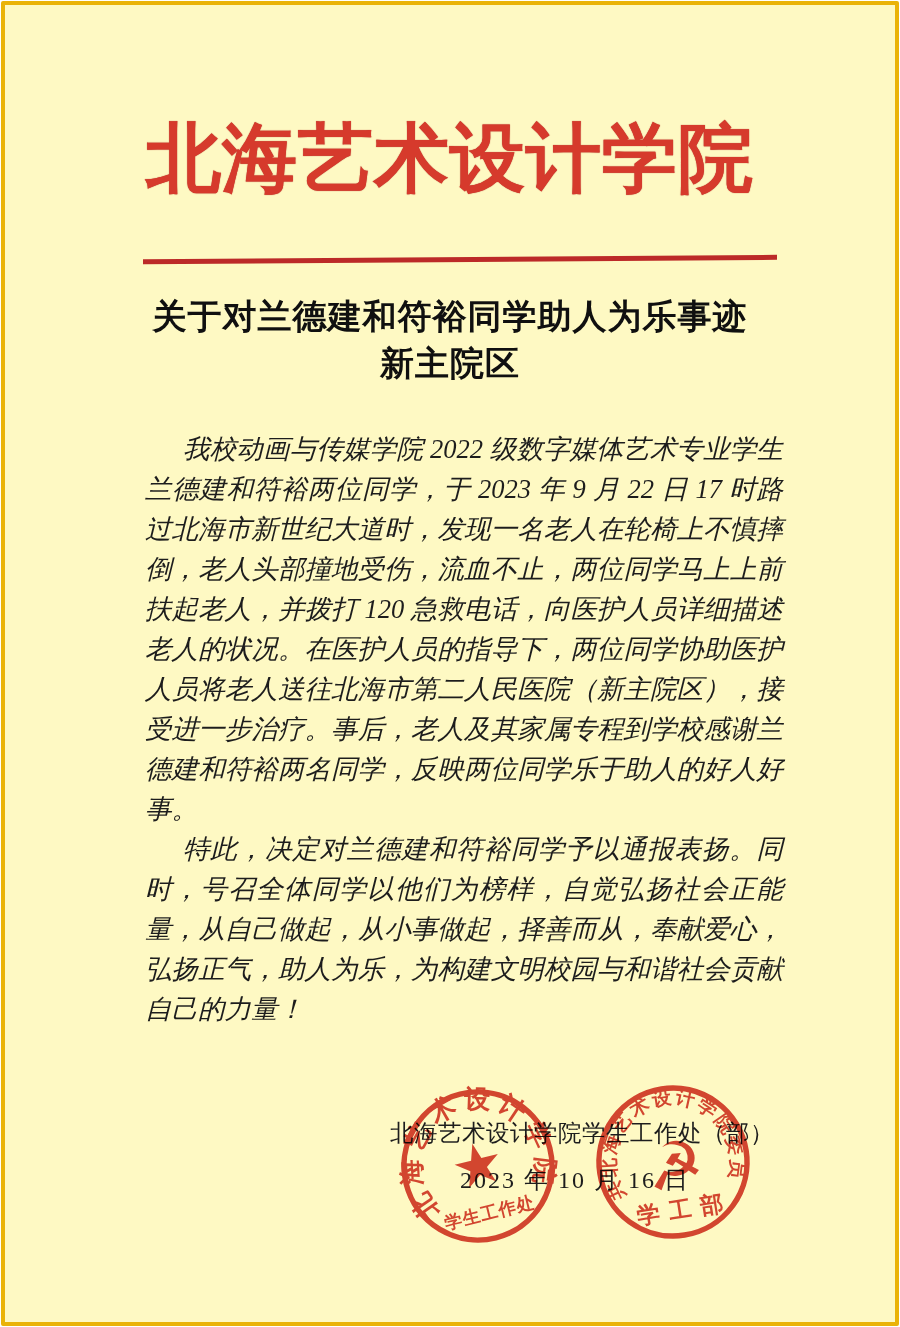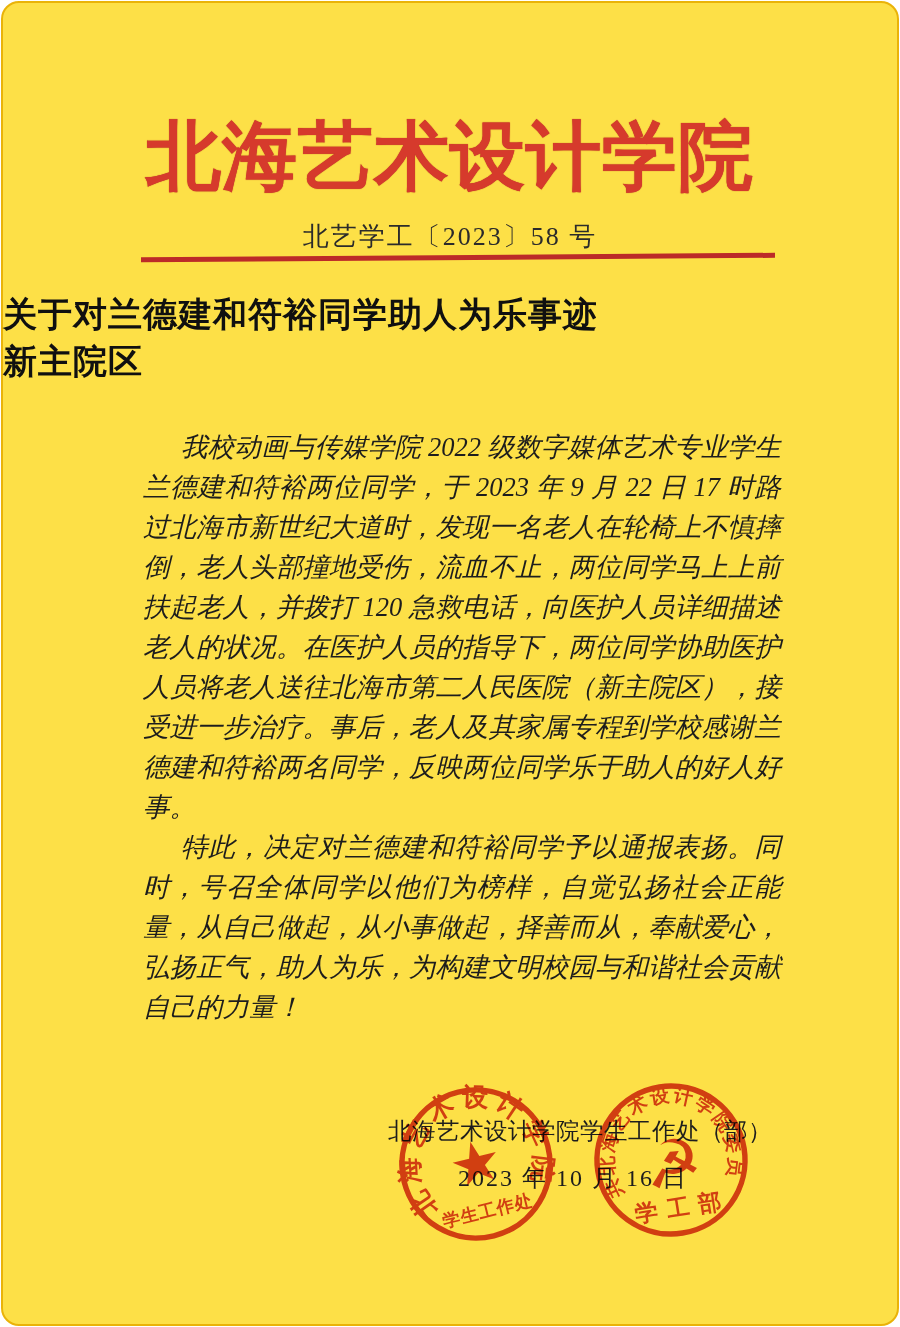--- a/index.html
+++ b/index.html
@@ -3,41 +3,41 @@
 <meta charset="utf-8">
 <style>
   html,body{margin:0;padding:0;}
   body{
     width:900px;height:1327px;position:relative;background:#ffffff;
     font-family:"Liberation Serif","DejaVu Serif",serif;
     overflow:hidden;
   }
   .page{
     position:absolute;inset:1px;
-    border:2px solid #eab308;border-radius:18px;
-    background:#fde047;
+    border:4px solid #eab308;border-radius:2px;
+    background:#fef9c3;
   }
   .school-name{
     position:absolute;top:104px;left:0;width:100%;
     text-align:center;margin:0;
     font-size:75px;font-weight:bold;color:#d63a2c;
     letter-spacing:1px;
     text-shadow:0 0 1px #a8241c;
   }
   .doc-number{
     position:absolute;top:216px;left:0;width:100%;
     text-align:center;font-size:26px;color:#2b2b2b;letter-spacing:2px;
   }
   .red-divider{
     position:absolute;top:252px;left:138px;width:634px;height:5px;
     background:#bc2a28;transform:rotate(-0.4deg);
   }
   .doc-title{
     position:absolute;top:288px;left:0;width:100%;margin:0;
-    text-align:left;font-size:34px;font-weight:bold;color:#101010;
+    text-align:center;font-size:34px;font-weight:bold;color:#101010;
     line-height:47px;letter-spacing:1px;
   }
   .doc-body{
     position:absolute;top:424px;left:140px;width:638px;
     font-size:26.5px;line-height:40px;color:#1d1d1d;
     text-align:justify;text-justify:inter-ideograph;
   }
   .doc-body p{margin:0;text-indent:38px;font-style:italic;}
   .signature-block{
     position:absolute;top:1112px;left:385px;width:370px;
@@ -54,21 +54,20 @@
   .seal text{font-family:"Liberation Serif","DejaVu Serif",serif;font-weight:bold;}
   .seal .glyph{font-family:"DejaVu Sans",sans-serif;font-weight:normal;}
 </style>
 </head>
 <body>
 
 <div class="page">
 
   <h1 class="school-name">北海艺术设计学院</h1>
 
-  <div class="doc-number">北艺学工〔2023〕58 号</div>
 
   <div class="red-divider"></div>
 
   <h2 class="doc-title">
     <span>关于对兰德建和符裕同学助人为乐事迹</span><br>
     <span>新主院区</span>
   </h2>
 
   <div class="doc-body">
     <p>我校动画与传媒学院 2022 级数字媒体艺术专业学生兰德建和符裕两位同学，于 2023 年 9 月 22 日 17 时路过北海市新世纪大道时，发现一名老人在轮椅上不慎摔倒，老人头部撞地受伤，流血不止，两位同学马上上前扶起老人，并拨打 120 急救电话，向医护人员详细描述老人的状况。在医护人员的指导下，两位同学协助医护人员将老人送往北海市第二人民医院（新主院区），接受进一步治疗。事后，老人及其家属专程到学校感谢兰德建和符裕两名同学，反映两位同学乐于助人的好人好事。</p>

